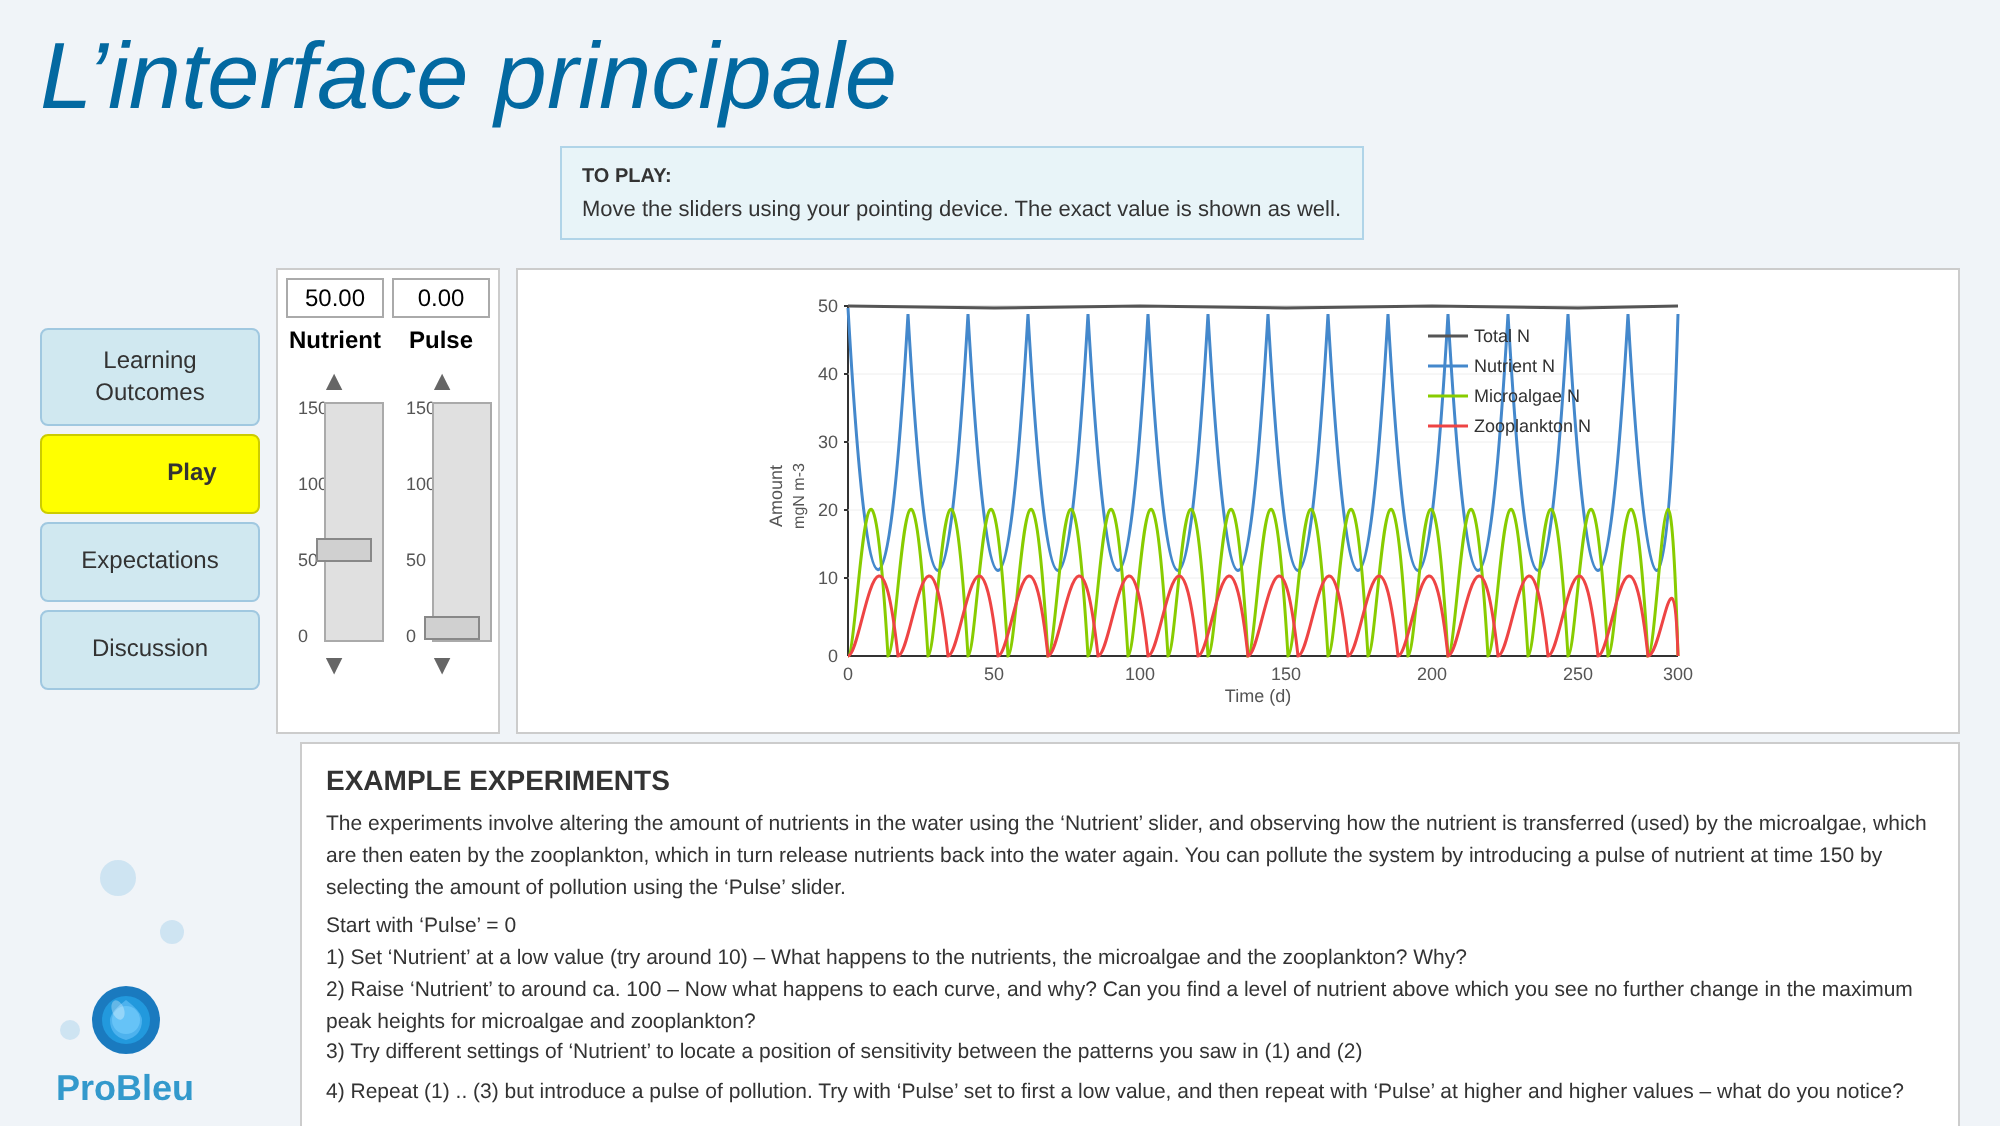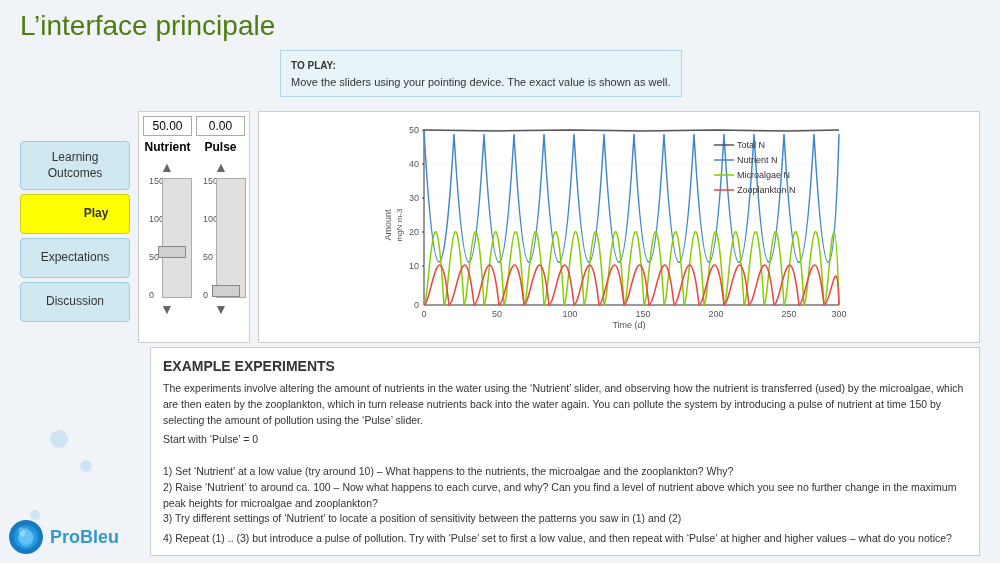--- a/index.html
+++ b/index.html
@@ -21,24 +21,25 @@
       z-index: 0;
     }
 
     .main-content {
       position: relative;
       z-index: 1;
       padding: 10px 20px;
     }
 
     .page-title {
-      font-size: 28px;
-      color: #4d7c0f;
+      font-size: 47px;
+      color: #0369a1;
       font-weight: 300;
       margin-bottom: 8px;
+      font-style: italic;
     }
 
     
     .instruction-box {
       background: #e8f4f8;
       border: 1px solid #b0d4e8;
       padding: 6px 10px;
       font-size: 11px;
       color: #333;
       margin-bottom: 8px;
@@ -191,26 +192,27 @@
     .experiment-title {
       font-weight: bold;
       font-size: 14px;
       margin-bottom: 4px;
     }
 
     
     .logo-area {
       position: absolute;
       bottom: 8px;
-      left: 8px;
+      left: 28px;
       display: flex;
       align-items: center;
       gap: 6px;
       font-size: 16px;
       font-weight: bold;
+      flex-direction: column;
     }
 
     .logo-icon {
       width: 36px;
       height: 36px;
     }
 
     .logo-text {
       color: #333;
       font-size: 18px;
@@ -385,21 +387,21 @@
 
         <line x1="335" y1="70" x2="355" y2="70" stroke="#ee4444" stroke-width="1.5"></line>
         <text x="358" y="73" font-size="9" fill="#333">Zooplankton N</text>
       </svg>
     </div>
   </div>
 
   <div class="experiment-box" style="margin-left:130px; max-width:840px; margin-top:4px;">
     <div class="experiment-title">EXAMPLE EXPERIMENTS</div>
     <div style="margin-bottom:4px;">The experiments involve altering the amount of nutrients in the water using the ‘Nutrient’ slider, and observing how the nutrient is transferred (used) by the microalgae, which are then eaten by the zooplankton, which in turn release nutrients back into the water again. You can pollute the system by introducing a pulse of nutrient at time 150 by selecting the amount of pollution using the ‘Pulse’ slider.</div>
-    <div style="margin-bottom:16px;">Start with ‘Pulse’ = 0</div>
+    <div style="margin-bottom:0;">Start with ‘Pulse’ = 0</div>
     <div>1) Set ‘Nutrient’ at a low value (try around 10) – What happens to the nutrients, the microalgae and the zooplankton? Why?</div>
     <div>2) Raise ‘Nutrient’ to around ca. 100 – Now what happens to each curve, and why? Can you find a level of nutrient above which you see no further change in the maximum peak heights for microalgae and zooplankton?</div>
     <div style="margin-bottom:4px;">3) Try different settings of ‘Nutrient’ to locate a position of sensitivity between the patterns you saw in (1) and (2)</div>
     <div>4) Repeat (1) .. (3) but introduce a pulse of pollution. Try with ‘Pulse’ set to first a low value, and then repeat with ‘Pulse’ at higher and higher values – what do you notice?</div>
   </div>
 </div>
 
 <div class="logo-area">
   <svg class="logo-icon" viewBox="0 0 36 36" xmlns="http://www.w3.org/2000/svg">
     <circle cx="18" cy="18" r="17" fill="#1a7abf"></circle>

